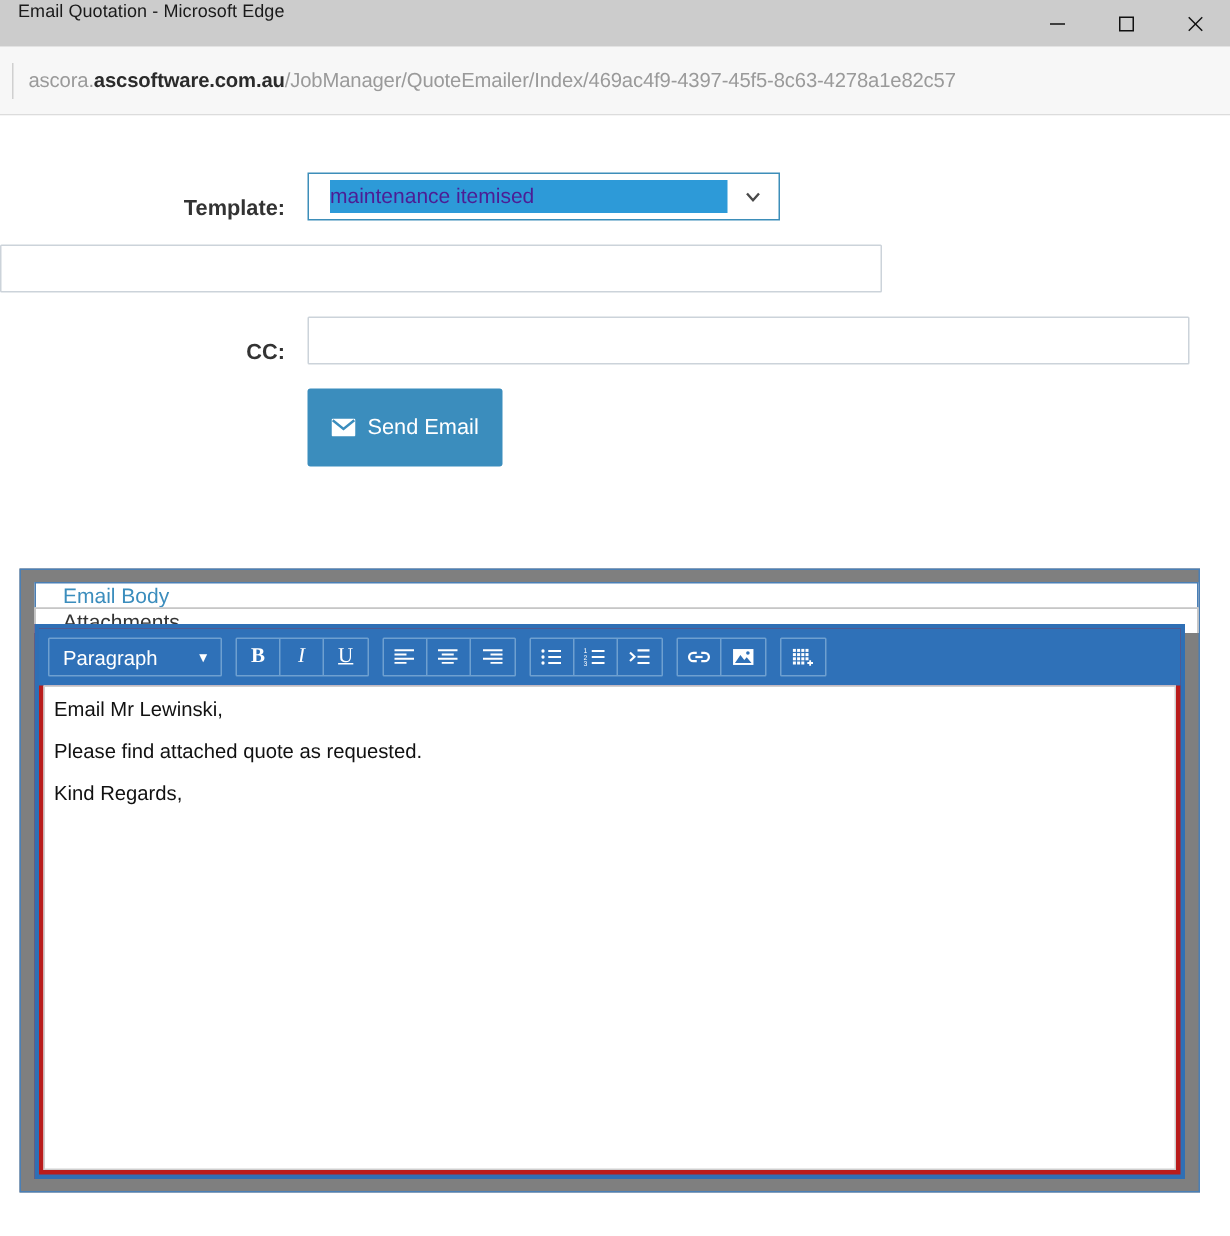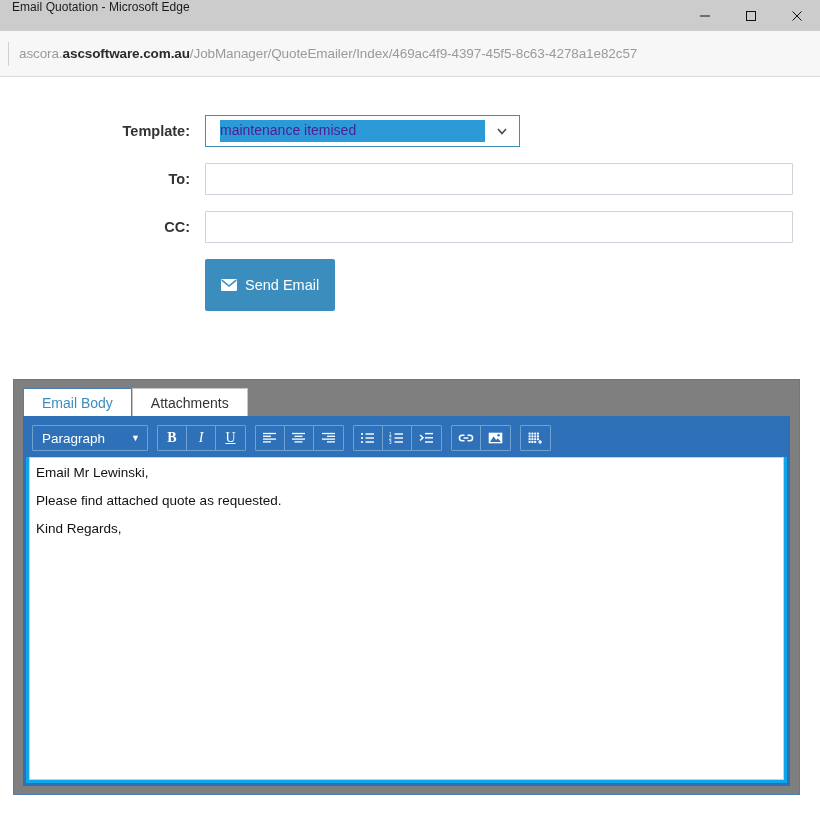--- a/index.html
+++ b/index.html
@@ -89,21 +89,21 @@
     background: #ffffff;
     position: relative;
     overflow: hidden;
   }
 
   .form {
     padding-top: 38px;
   }
   .form-row {
     display: flex;
-    align-items: center;
+    align-items: flex-end;
     margin-bottom: 16px;
   }
   .form-label {
     width: 205px;
     text-align: right;
     padding-right: 15px;
     box-sizing: border-box;
     font-size: 14.5px;
     font-weight: bold;
     color: #333333;
@@ -185,20 +185,21 @@
     border: 1px solid #4a7fb5;
     box-sizing: border-box;
     padding: 0;
   }
   .tabs {
     display: flex;
     padding-left: 9px;
     padding-top: 8px;
     height: 36px;
     box-sizing: border-box;
+    flex-direction: column;
   }
   .tab {
     height: 28px;
     padding: 0 18px;
     display: flex;
     align-items: center;
     font-size: 14px;
     background: #ffffff;
     border: 1px solid #c6c6c6;
     border-bottom: none;
@@ -212,21 +213,21 @@
     border-bottom: none;
   }
 
   .editor-outer {
     position: absolute;
     left: 9px;
     top: 36px;
     right: 9px;
     bottom: 8px;
     border: 3px solid #2f6fb5;
-    background: #0ea5e9;
+    background: #b91c1c;
     box-sizing: border-box;
   }
   .editor-toolbar {
     background: #2f71b8;
     height: 38px;
     display: flex;
     align-items: center;
     padding: 0 6px;
     box-sizing: border-box;
     gap: 9px;
@@ -343,21 +344,20 @@
             <div class="select-arrow">
               <svg width="14" height="14" viewBox="0 0 14 14">
                   <polyline points="3,5 7,9.5 11,5" fill="none" stroke="#4a4a4a" stroke-width="1.6"></polyline>
                 </svg>
             </div>
           </div>
         </div>
       </div>
 
       <div class="form-row">
-        <div class="form-label">To:</div>
         <div class="field-wrap">
           <input class="text-input" type="text" value="" style="">
         </div>
       </div>
 
       <div class="form-row">
         <div class="form-label">CC:</div>
         <div class="field-wrap">
           <input class="text-input" type="text" value="" style="">
         </div>

